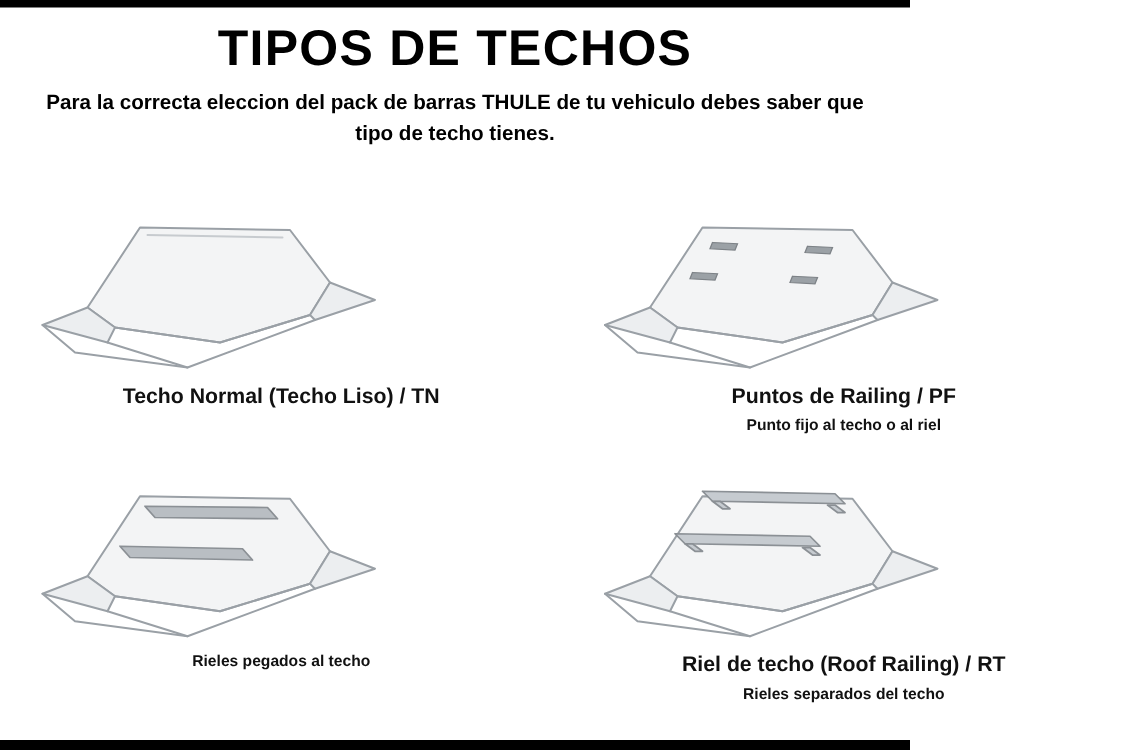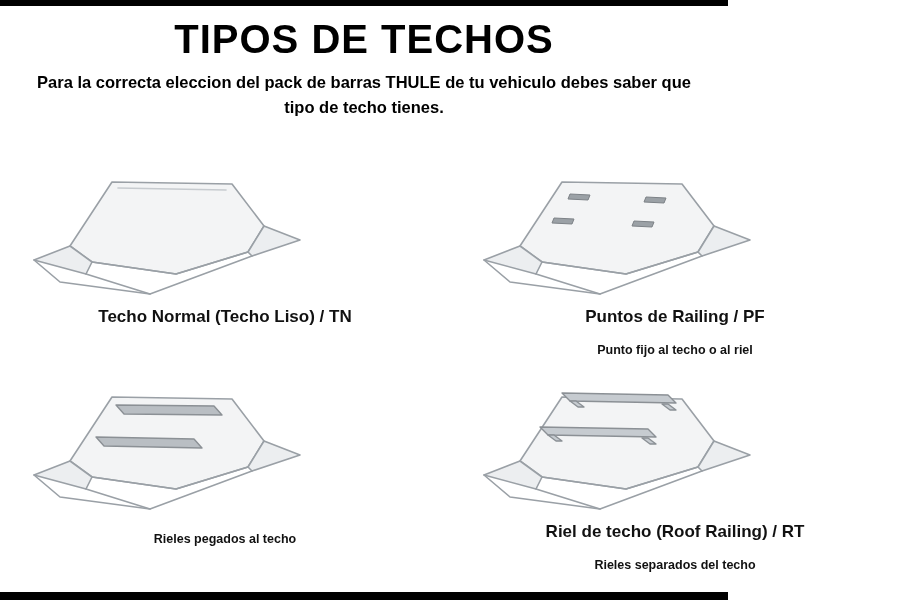--- a/index.html
+++ b/index.html
@@ -71,21 +71,21 @@
     font-size: 17px;
     font-weight: bold;
     text-align: center;
     margin-top: 6px;
     color: #111111;
   }
   .subcaption {
     font-size: 12.5px;
     font-weight: bold;
     text-align: center;
-    margin-top: 16px;
+    margin-top: 6px;
     color: #111111;
   }
 </style>
 </head>
 <body>
 
 <div class="page">
 
   <div class="title">TIPOS DE TECHOS</div>
 

